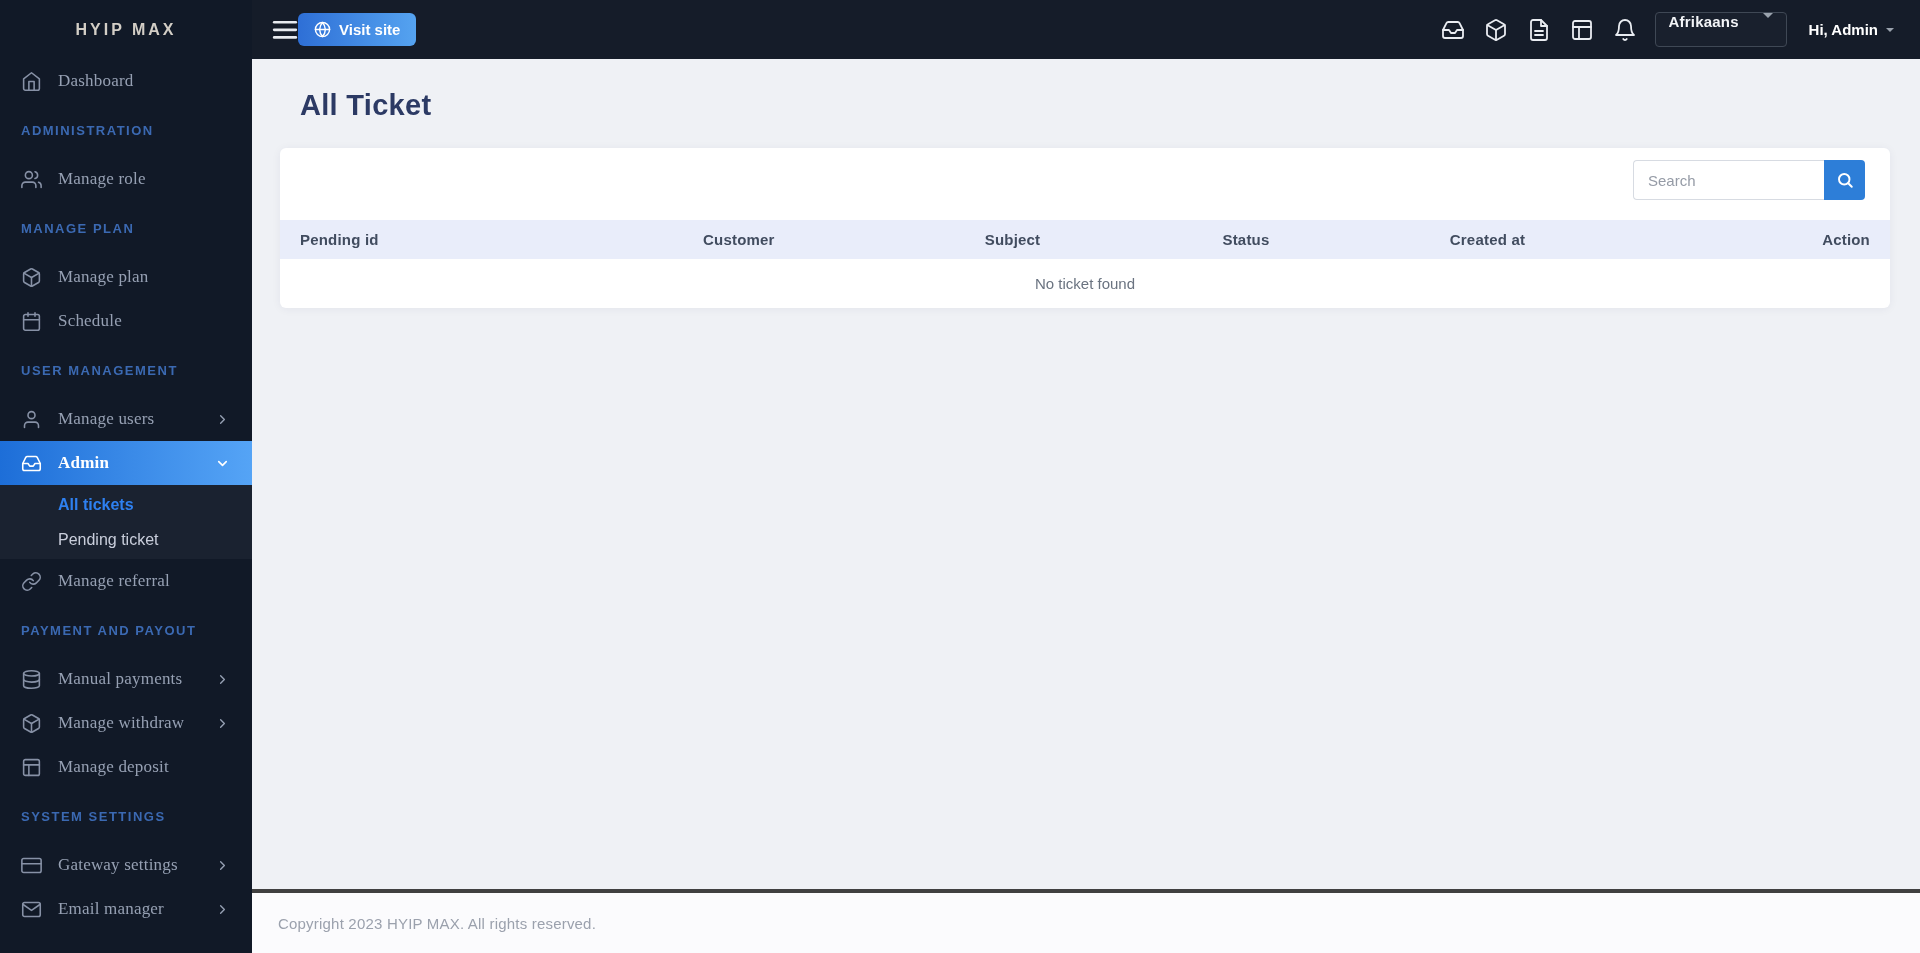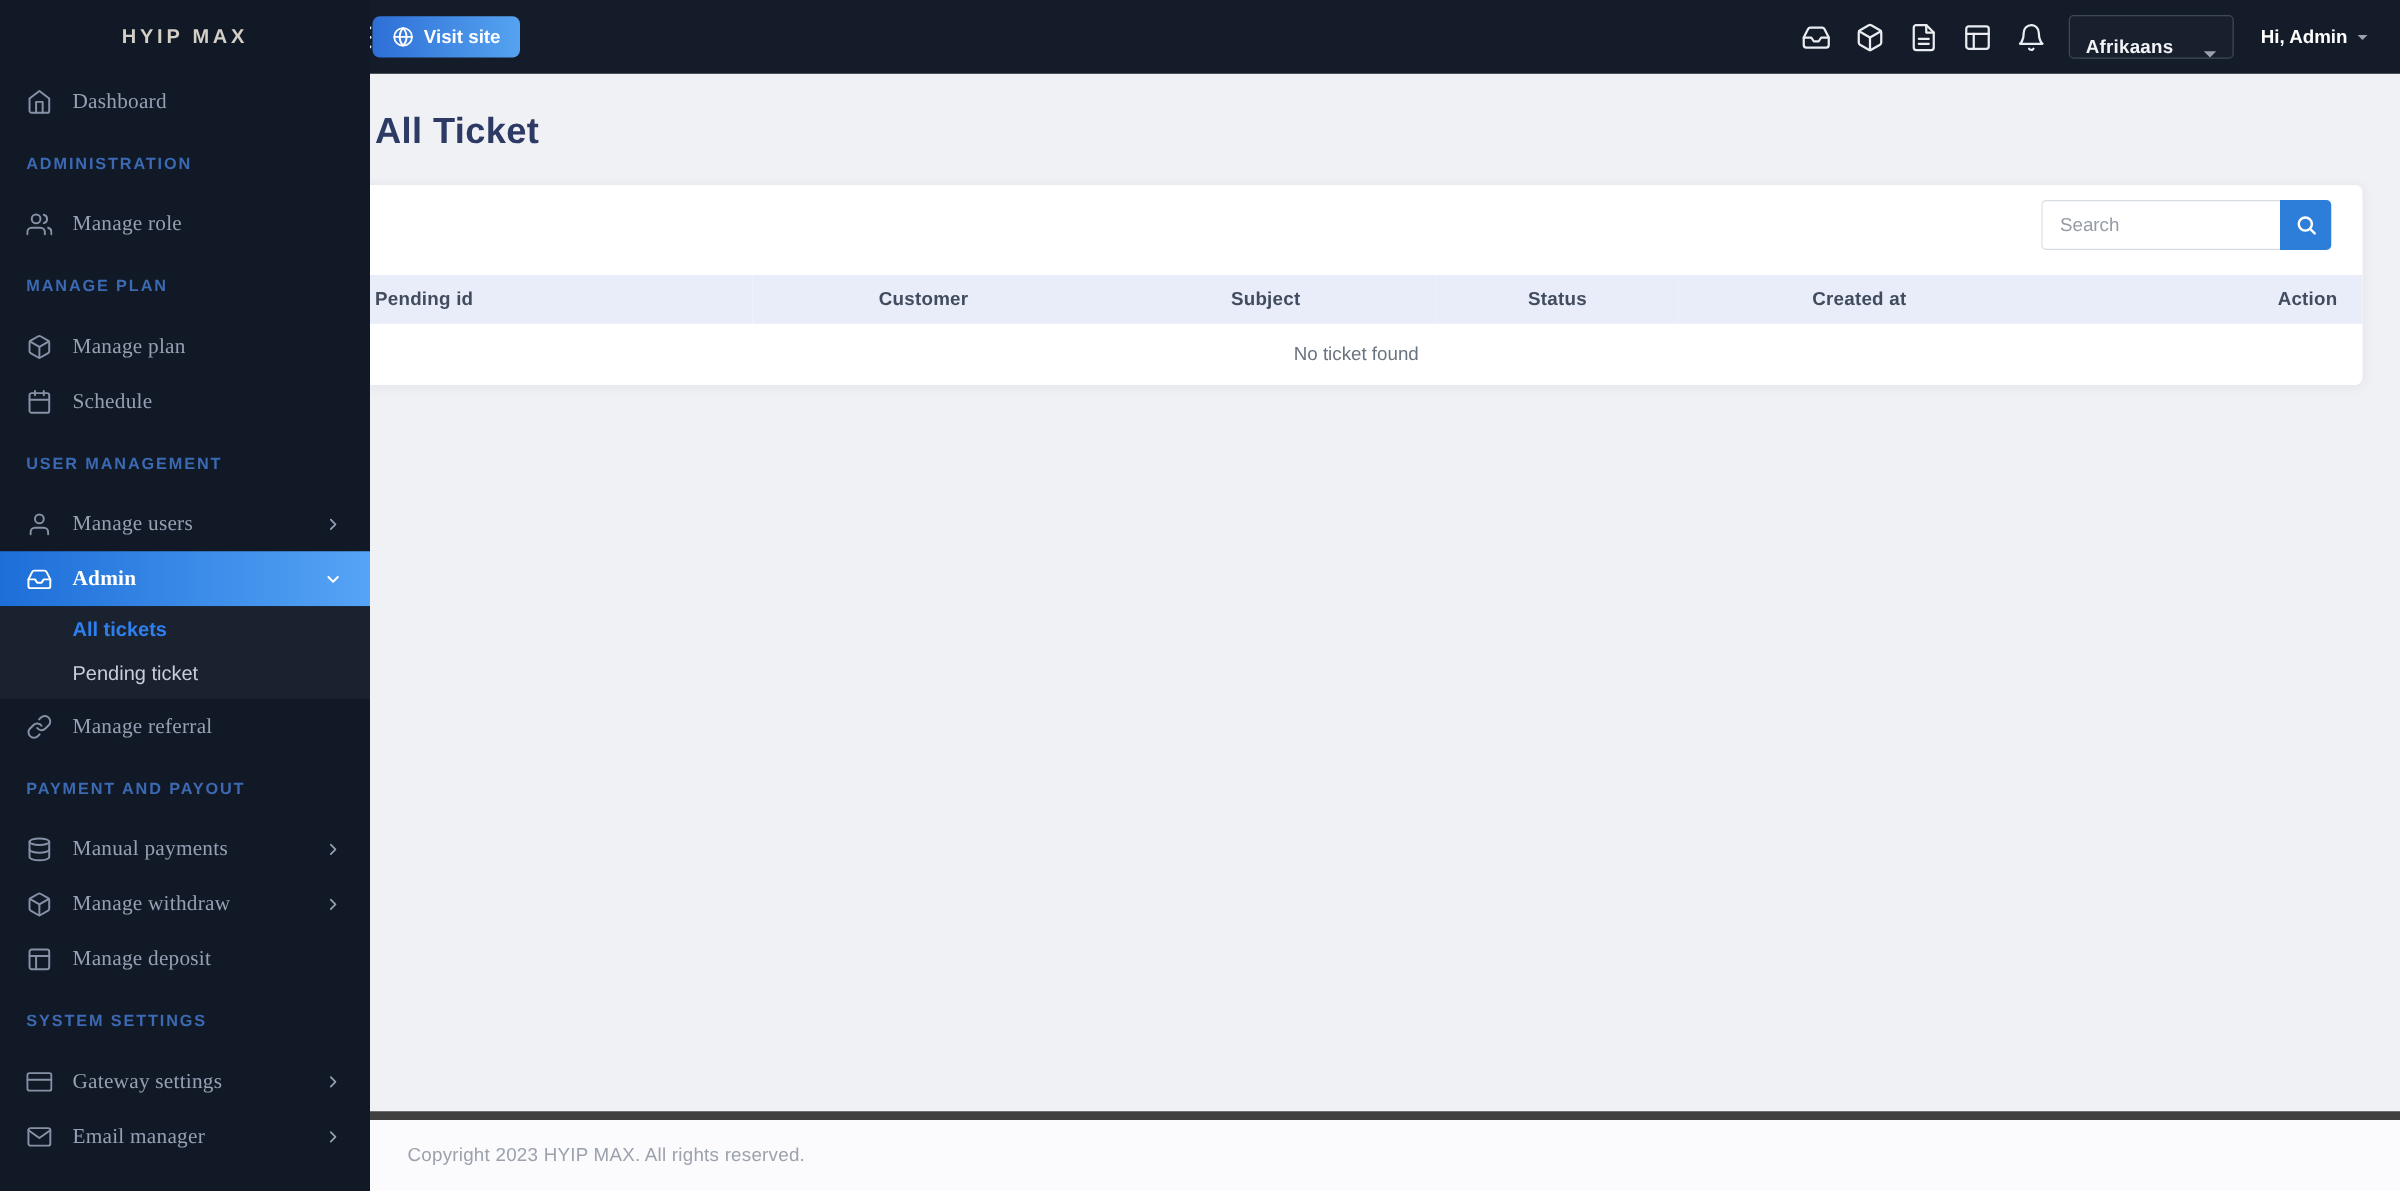--- a/index.html
+++ b/index.html
@@ -6,21 +6,21 @@
   html,body { width:1920px; height:953px; overflow:hidden; }
   body {
     font-family:"Liberation Sans", sans-serif;
     background:var(--content-bg, #eff1f5);
     position:relative;
   }
   svg { display:block; }
 
   
   .sidebar {
-    position:absolute; left:0; top:0; width:296px; height:953px;
+    position:absolute; left:0; top:0; width:252px; height:953px;
     background:var(--sidebar-bg, #111927);
     z-index:20; overflow:hidden;
   }
   .brand {
     height:59px; display:flex; align-items:center; justify-content:center;
     color:#d3cec6; font-size:16px; font-weight:bold; letter-spacing:3px;
   }
   .nav-section {
     height:54px; display:flex; align-items:center; padding-left:21px;
     color:var(--section-label, #3b69b2);
@@ -61,21 +61,21 @@
   }
   .visit-btn .globe { width:17px; height:17px; color:#fff; }
   .topbar-right { margin-left:auto; display:flex; align-items:center; }
   .icon-btn {
     width:24px; height:24px; margin-left:19px; color:#e9ecf1;
     background:none; border:none; cursor:pointer; padding:0;
   }
   .lang-select {
     margin-left:18px; width:132px; height:35px;
     border:1px solid #3f4855; border-radius:4px; background:rgba(255,255,255,0.02);
-    display:flex; align-items:flex-end; justify-content:space-between;
+    display:flex; align-items:flex-start; justify-content:space-between;
     padding:0 13px; cursor:pointer;
   }
   .lang-select .lang-label { color:#f2f4f7; font-size:15px; font-weight:bold; letter-spacing:.2px; }
   .caret { width:0; height:0; border-left:5px solid transparent; border-right:5px solid transparent; border-top:5px solid #9aa2ad; }
   .user-menu { margin-left:22px; display:flex; align-items:center; gap:8px; cursor:pointer; }
   .user-menu .user-label { color:#fff; font-size:15px; font-weight:bold; }
   .user-menu .caret { border-left-width:4px; border-right-width:4px; border-top-width:4px; }
 
   
   .main {
@@ -107,23 +107,23 @@
   table { width:100%; border-collapse:collapse; }
   thead th {
     background:var(--table-header-bg,#e9edfa); color:#414c5f;
     font-size:15px; font-weight:bold; padding:11px 20px; letter-spacing:.2px;
   }
   th.al { text-align:left; } th.ac { text-align:center; } th.ar { text-align:right; }
   .empty-cell { text-align:center; padding:16px 10px; font-size:15px; color:#6a7380; }
 
   
   .footer {
-    height:64px; background:#fbfbfd; border-top:7px solid #404040;
+    height:64px; background:#fbfbfd; border-top:4px solid #404040;
     display:flex; align-items:center; padding-left:30px;
-    color:#9ba1ad; font-size:15px; letter-spacing:.2px;margin-left:48px;
+    color:#9ba1ad; font-size:15px; letter-spacing:.2px;
   }
 </style>
 </head>
 <body>
 
 <aside class="sidebar">
   <div class="brand">HYIP MAX</div>
 
   <nav>
 

